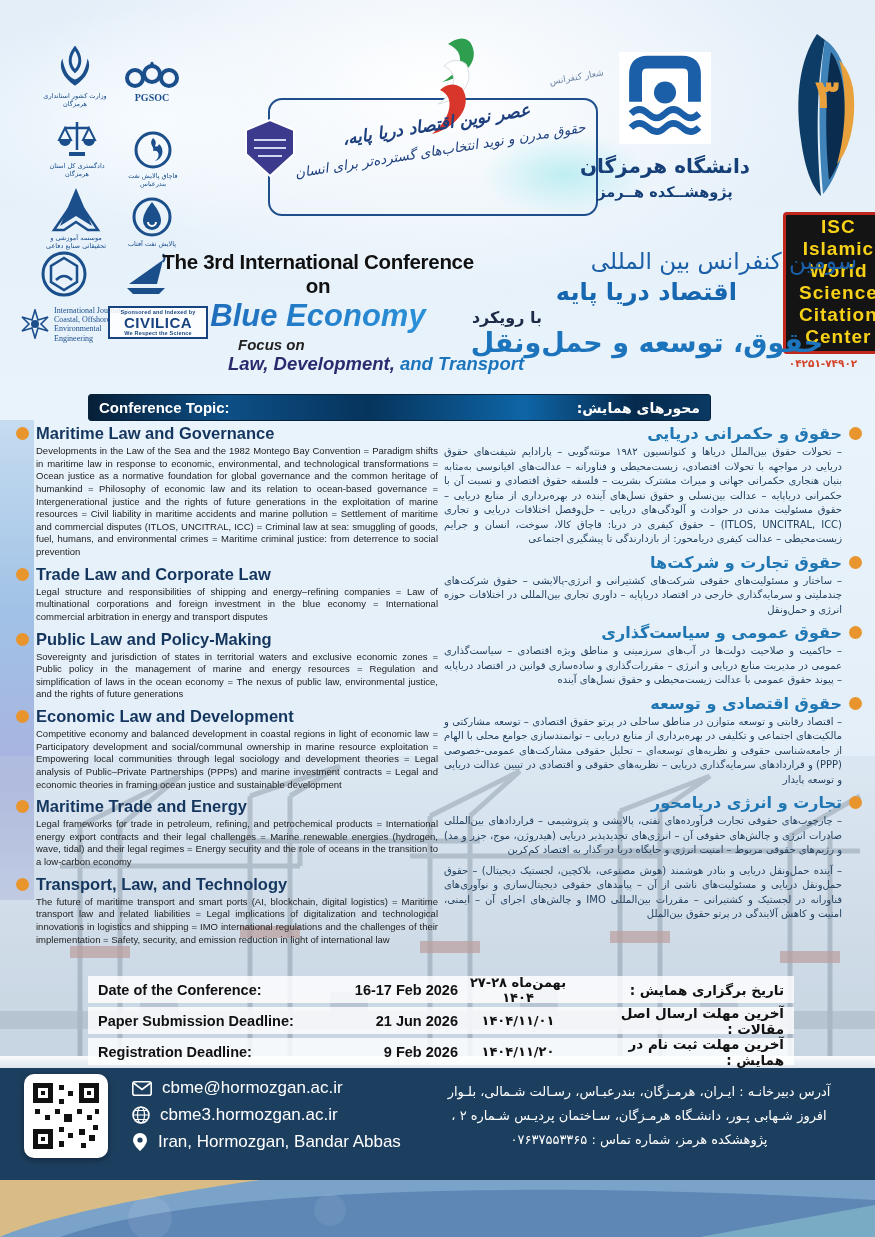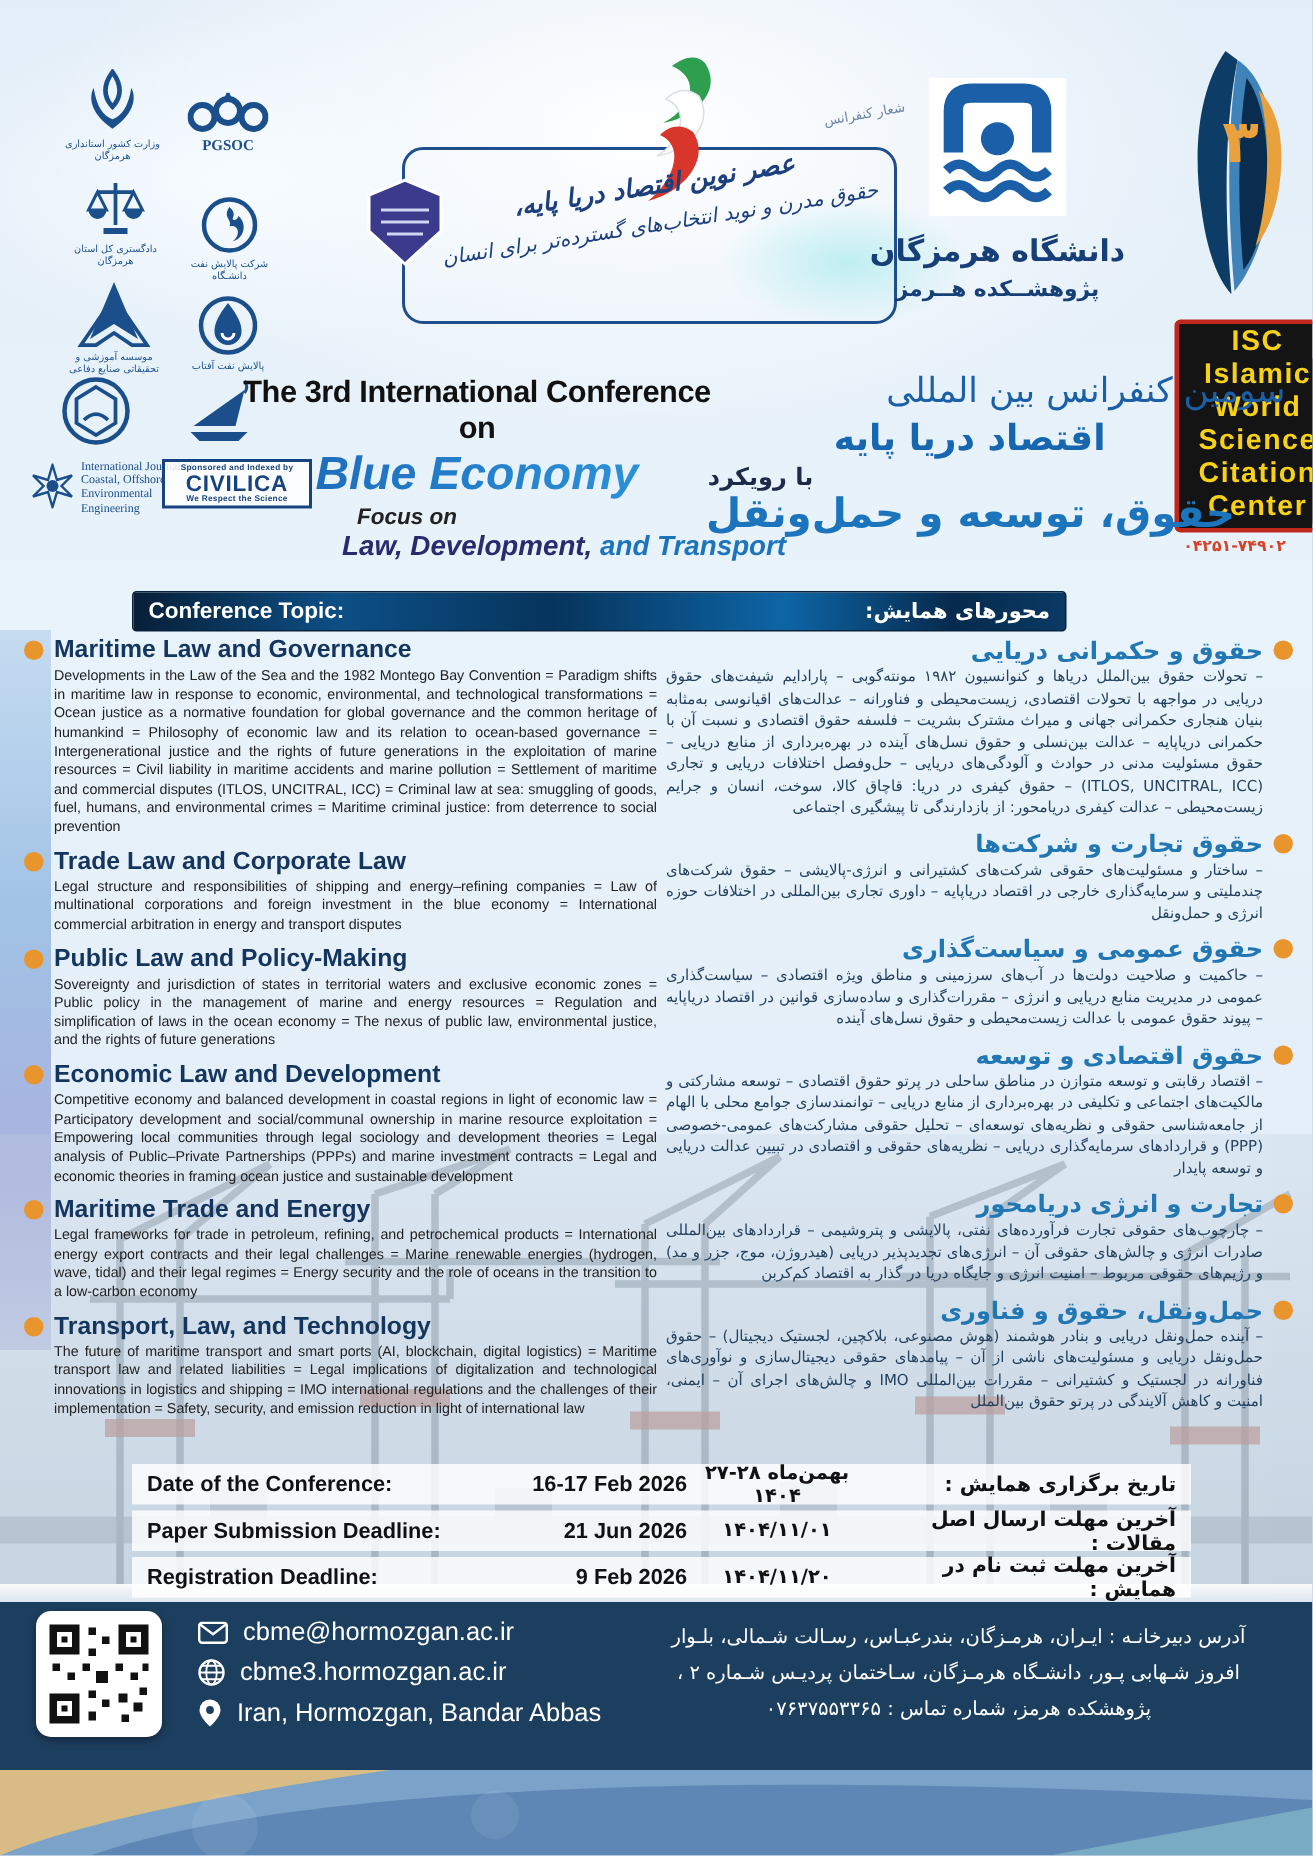--- a/index.html
+++ b/index.html
@@ -178,21 +178,21 @@
         <rect x="14" y="32" width="16" height="4" fill="#1b4f8c"></rect>
       </svg>
       <span class="cap fa">دادگستری کل استان هرمزگان</span>
     </div>
 
     <div class="sponsor" style="left:108px; top:92px; width:66px;">
       <svg class="sp-icon" width="40" height="40" viewBox="0 0 40 40">
         <circle cx="20" cy="20" r="17" fill="none" stroke="#1b4f8c" stroke-width="3"></circle>
         <path d="M20 8 c-5 7 2 8 0 13 c6 -2 8 6 2 10 c8 -2 10 -12 4 -17 c-1 3 -3 3 -4 2 c2 -4 0 -6 -2 -8 Z" fill="#1b4f8c"></path>
       </svg>
-      <span class="cap fa">شرکت پالایش نفت دانشـگاه</span>
+      <span class="cap fa">قاچاق پالایش نفت بندرعباس</span>
     </div>
 
     <div class="sponsor" style="left:26px; top:148px; width:76px;">
       <svg class="sp-icon" width="56" height="46" viewBox="0 0 56 46">
         <path d="M28 2 L44 40 L28 30 L12 40 Z" fill="#1b4f8c"></path>
         <path d="M28 12 L50 44 H40 L28 36 L16 44 H6 Z" fill="none" stroke="#1b4f8c" stroke-width="2.5"></path>
       </svg>
       <span class="cap fa">موسسه آموزشی و تحقیقاتی صنایع دفاعی</span>
     </div>
 
@@ -380,24 +380,20 @@
       <div class="desc">– اقتصاد رقابتی و توسعه متوازن در مناطق ساحلی در پرتو حقوق اقتصادی – توسعه مشارکتی و مالکیت‌های اجتماعی و تکلیفی در بهره‌برداری از منابع دریایی – توانمندسازی جوامع محلی با الهام از جامعه‌شناسی حقوقی و نظریه‌های توسعه‌ای – تحلیل حقوقی مشارکت‌های عمومی-خصوصی (PPP) و قراردادهای سرمایه‌گذاری دریایی – نظریه‌های حقوقی و اقتصادی در تبیین عدالت دریایی و توسعه پایدار</div>
     </div>
     <div class="topic">
       <div class="head">
           <span class="dot"></span>
           <span class="t">تجارت و انرژی دریامحور</span>
         </div>
       <div class="desc">– چارچوب‌های حقوقی تجارت فرآورده‌های نفتی، پالایشی و پتروشیمی – قراردادهای بین‌المللی صادرات انرژی و چالش‌های حقوقی آن – انرژی‌های تجدیدپذیر دریایی (هیدروژن، موج، جزر و مد) و رژیم‌های حقوقی مربوط – امنیت انرژی و جایگاه دریا در گذار به اقتصاد کم‌کربن</div>
     </div>
     <div class="topic">
-      <div class="head">
-          <span class="dot"></span>
-          <span class="t">حمل‌ونقل، حقوق و فناوری</span>
-        </div>
       <div class="desc">– آینده حمل‌ونقل دریایی و بنادر هوشمند (هوش مصنوعی، بلاکچین، لجستیک دیجیتال) – حقوق حمل‌ونقل دریایی و مسئولیت‌های ناشی از آن – پیامدهای حقوقی دیجیتال‌سازی و نوآوری‌های فناورانه در لجستیک و کشتیرانی – مقررات بین‌المللی IMO و چالش‌های اجرای آن – ایمنی، امنیت و کاهش آلایندگی در پرتو حقوق بین‌الملل</div>
     </div>
   </div>
 
   <div id="dates">
     <div class="date-row">
       <span class="dl">Date of the Conference:</span>
       <span class="dv">16-17 Feb 2026</span>
       <span class="fv">۲۷-۲۸ بهمن‌ماه ۱۴۰۴</span>
       <span class="fl">تاریخ برگزاری همایش :</span>

